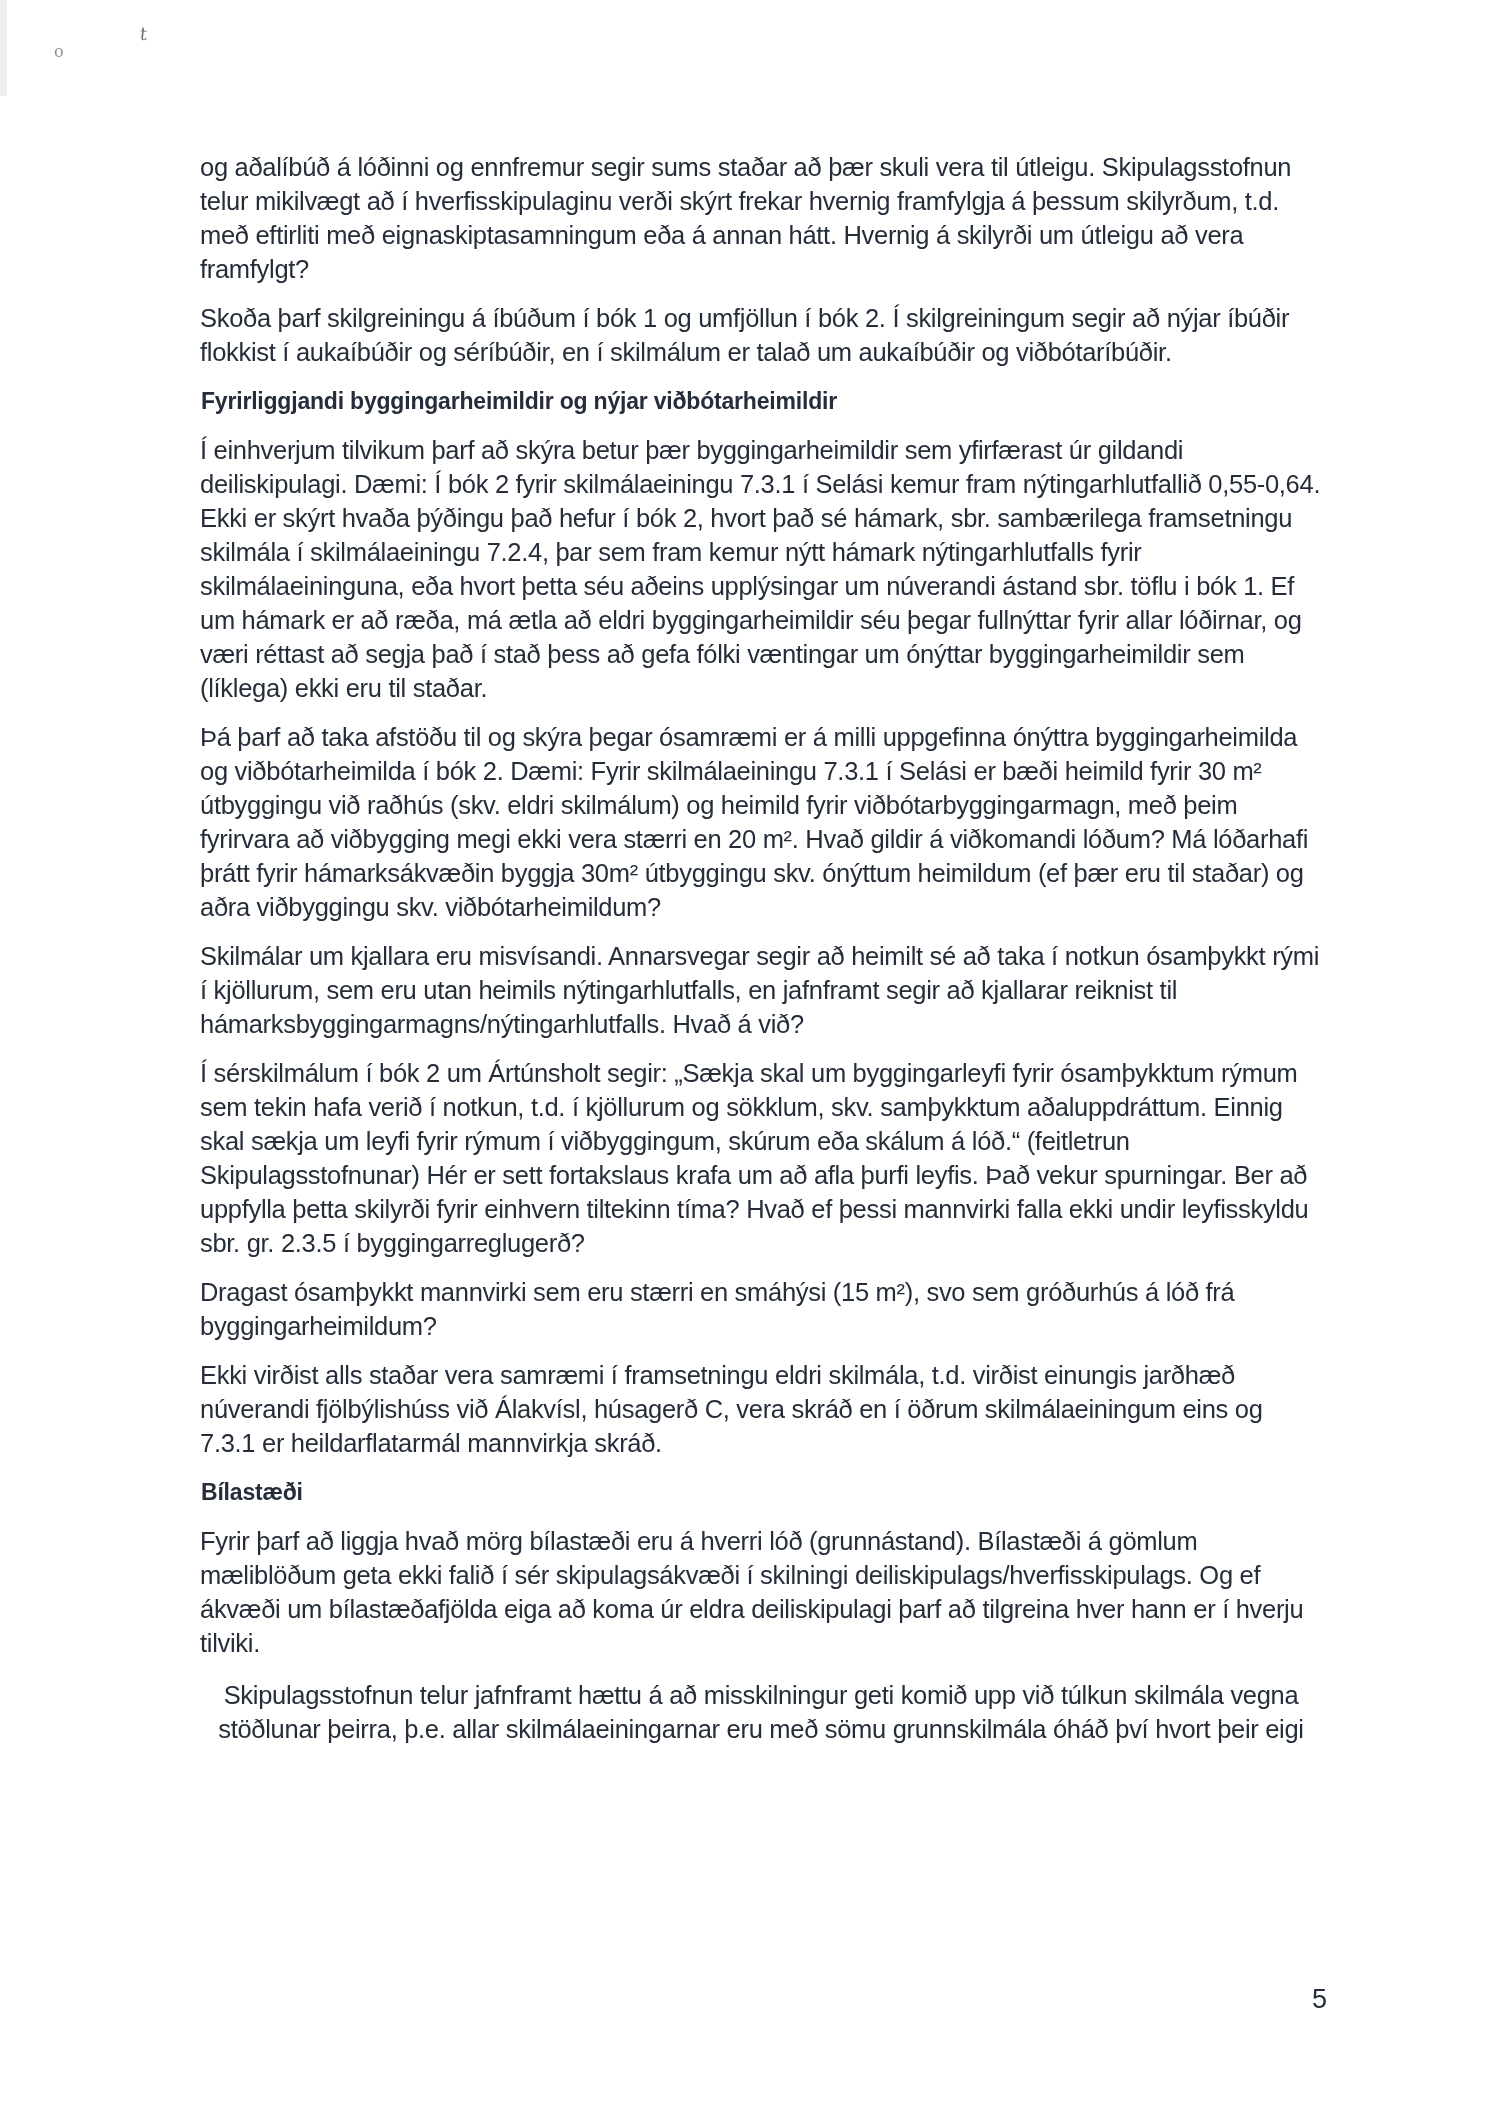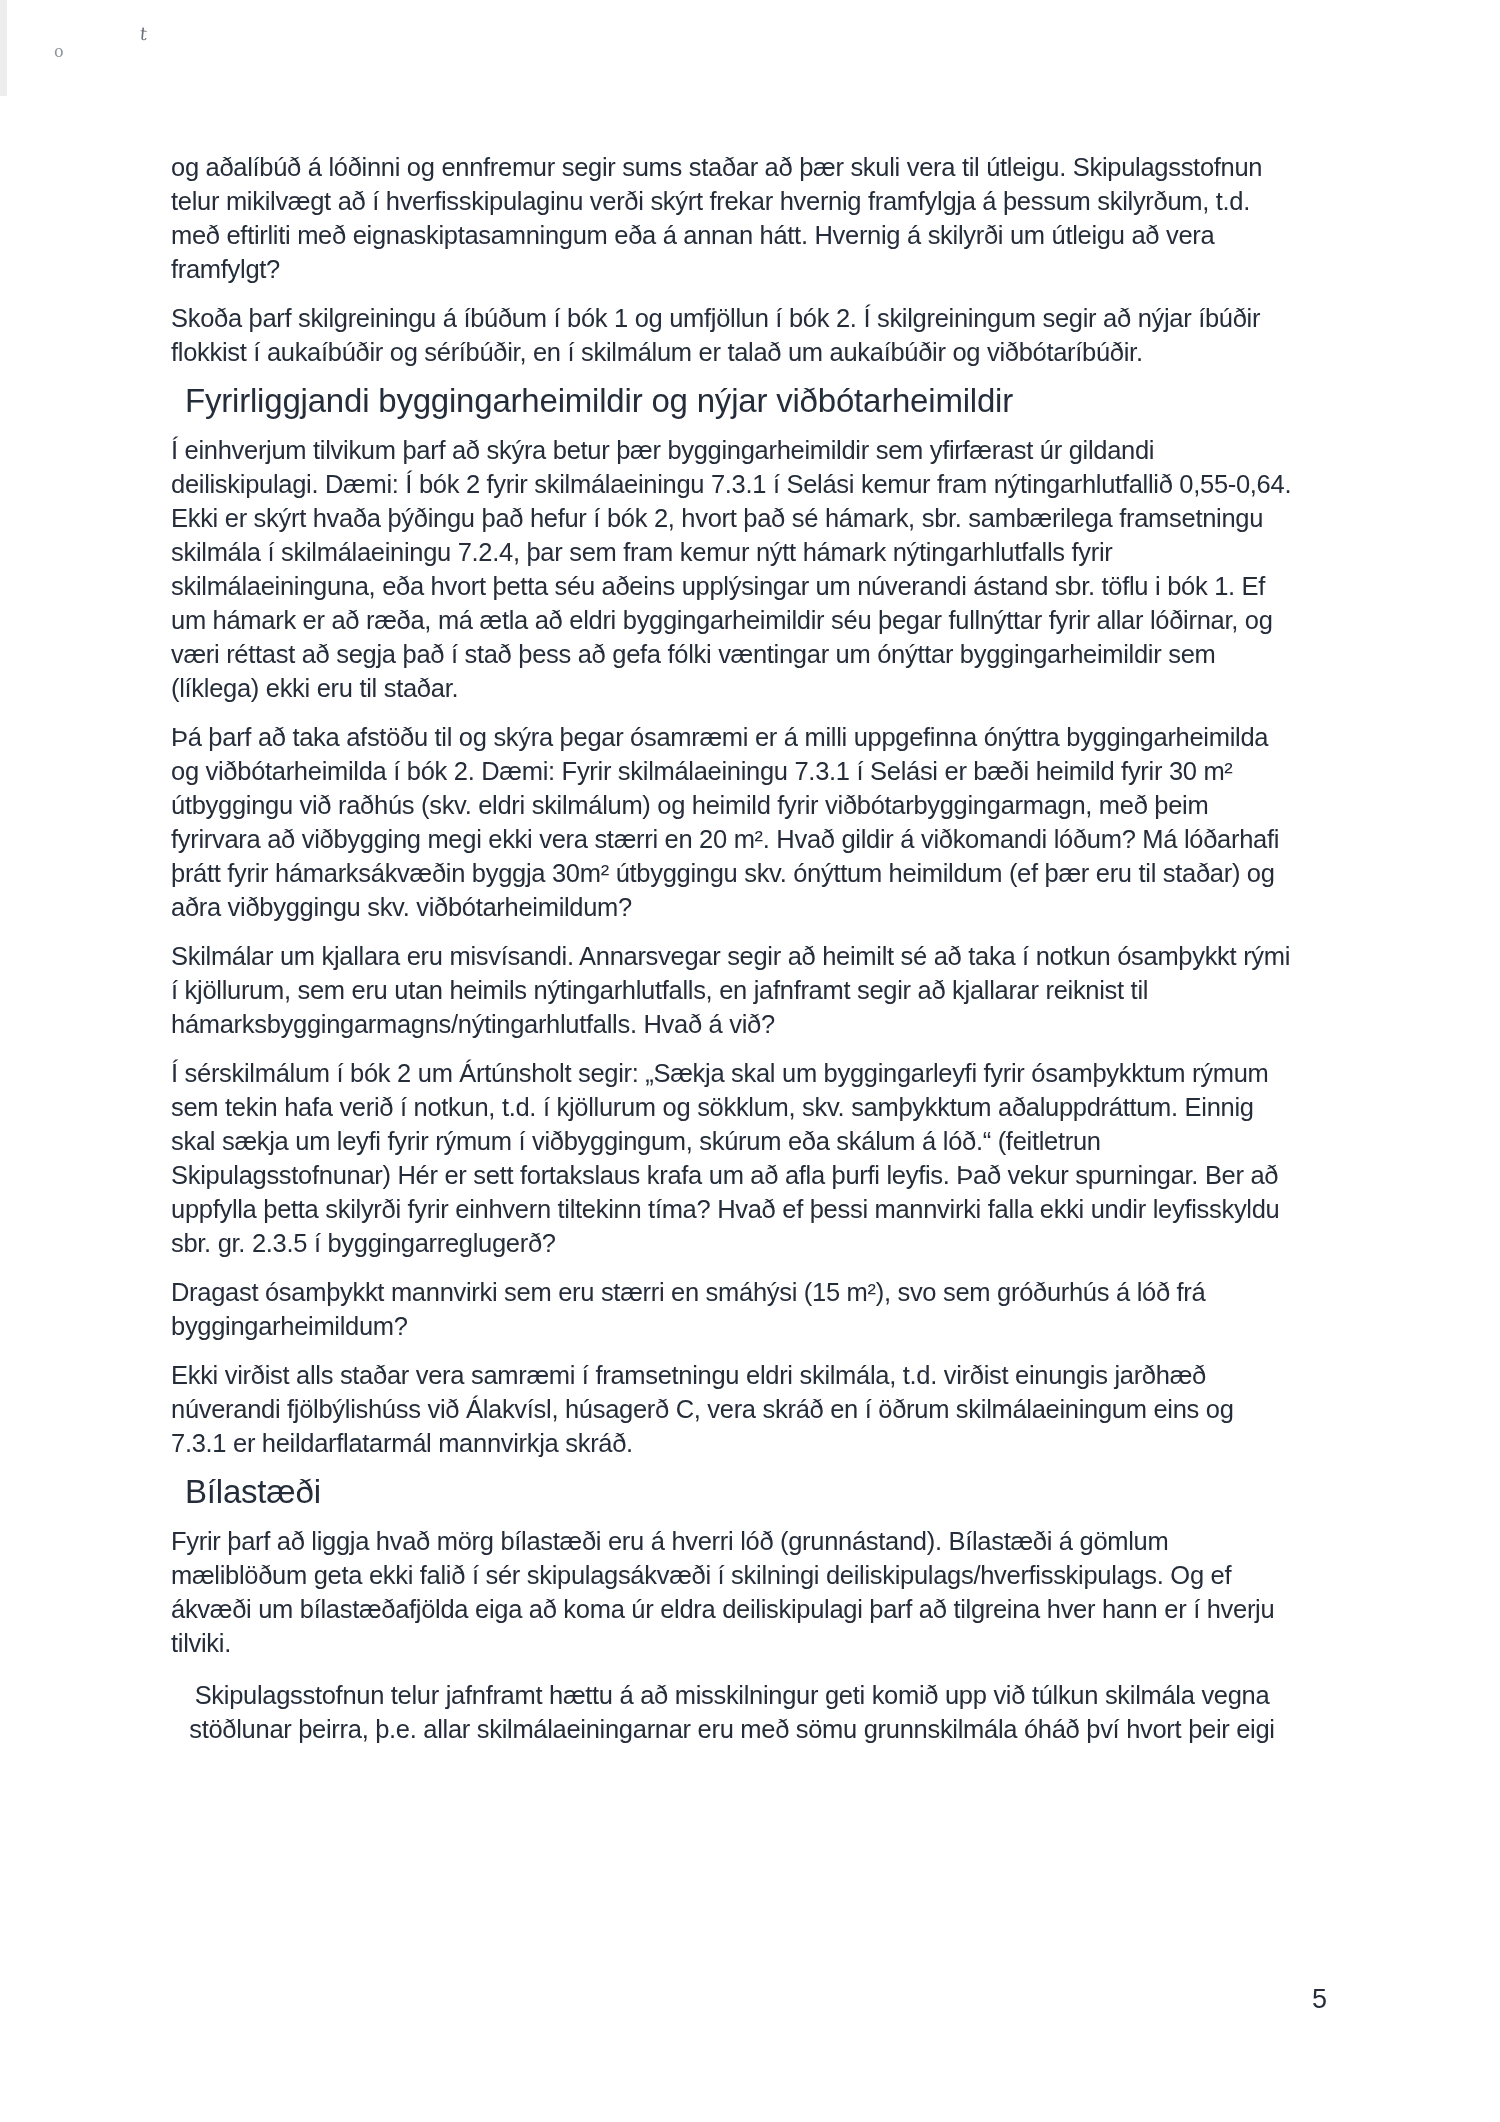--- a/index.html
+++ b/index.html
@@ -32,36 +32,36 @@
     color:#6d7178;
     transform:rotate(6deg);
   }
   .artifact-o{
     left:54px;top:42px;
     font-size:16px;
     color:#8d929a;
   }
   .content{
     position:absolute;
-    left:171px;
+    left:200px;
     top:150px;
     width:1122px;
     font-size:25.5px;
     line-height:34px;
     letter-spacing:-0.3px;
     text-align:left;
   }
   .content p{
     margin:0 0 15px 0;
   }
   .content h2{
-    font-size:33px;
+    font-size:23px;
     line-height:34px;
-    font-weight:normal;
-    margin:8px 0 15px 14px;
+    font-weight:bold;
+    margin:8px 0 15px 1px;
     letter-spacing:-0.2px;
   }
   .content p strong{font-weight:normal;}
   .extra-gap{margin-top:18px !important;text-align:center;}
   .page-number{
     position:absolute;
     left:1312px;
     top:1984px;
     font-size:27px;
     line-height:30px;

